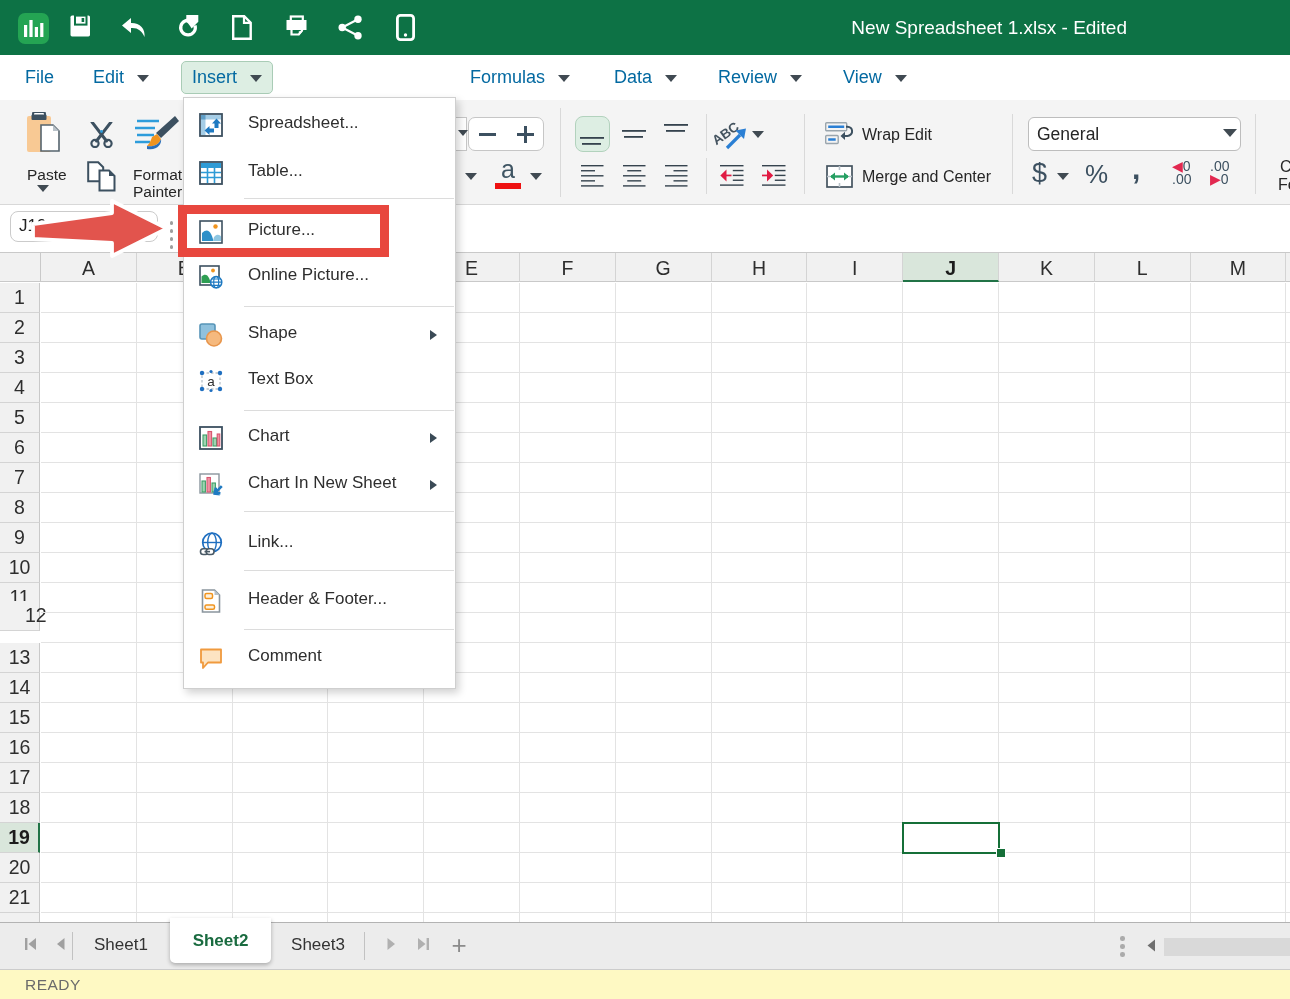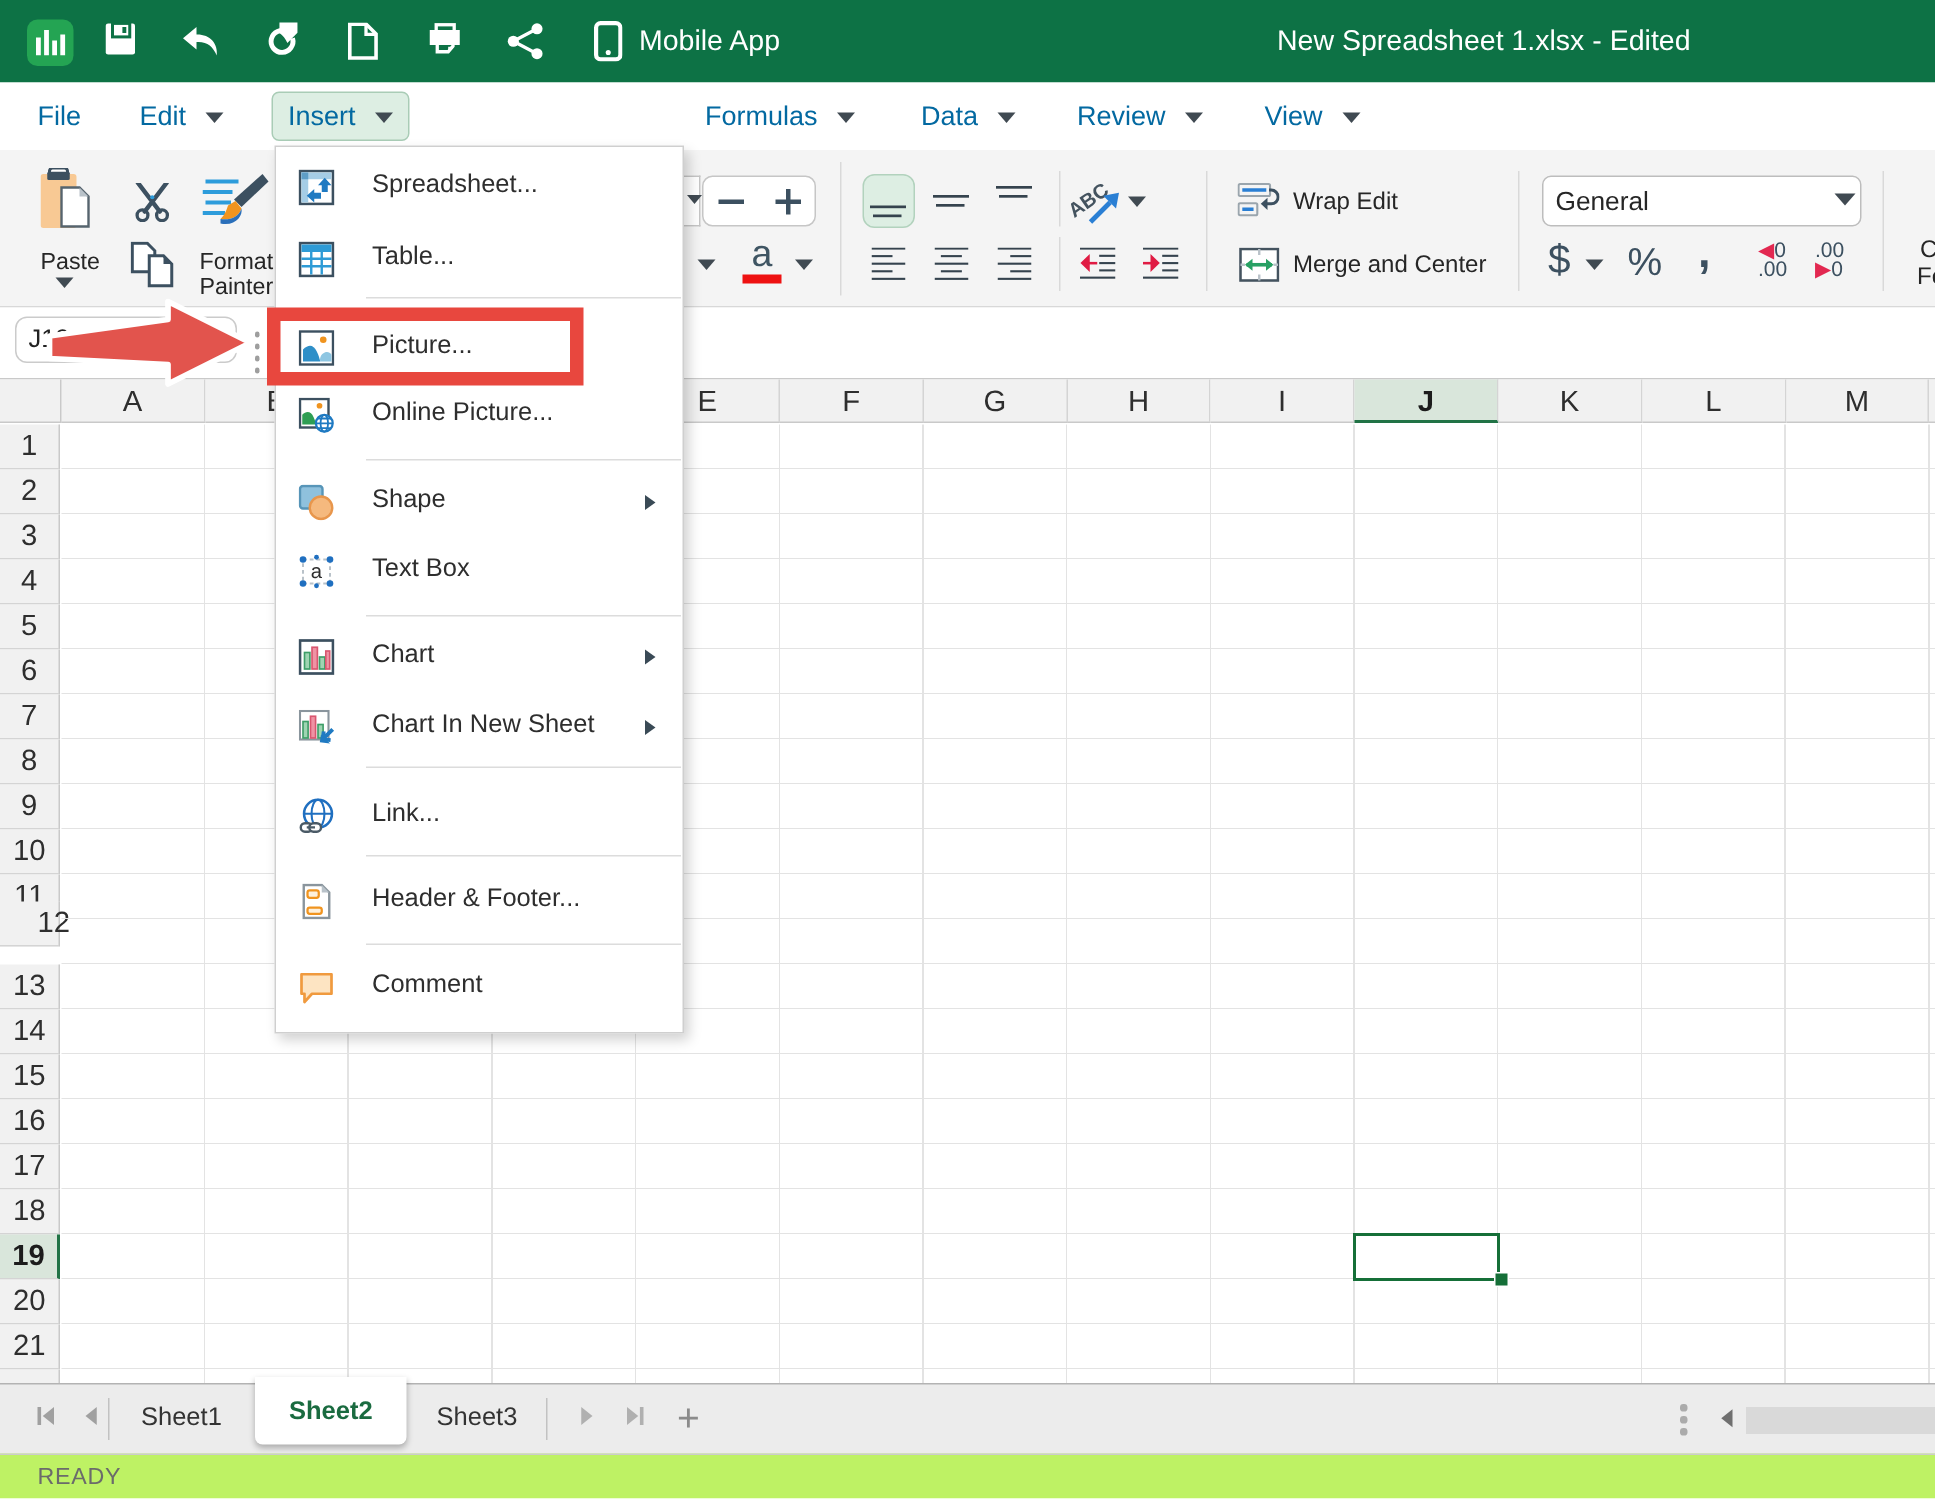--- a/index.html
+++ b/index.html
@@ -11,21 +11,21 @@
 .car{display:inline-block;width:0;height:0;border-left:6.5px solid transparent;border-right:6.5px solid transparent;border-top:7.5px solid #404a52;vertical-align:middle;margin-left:13px}
 .toolbar{left:0;top:100px;width:1290px;height:105px;background:#f4f4f4;border-bottom:1px solid #d8d8d8}
 .fbar{left:0;top:205px;width:1290px;height:47px;background:#fff}
 .namebox{position:absolute;left:10px;top:6px;width:148px;height:31px;border:1.5px solid #cbcbcb;border-radius:8px;background:#fff;font-size:17px;color:#222;line-height:28px;padding-left:8px}
 .gridwrap{left:0;top:252px;width:1290px;height:670px;background:#fff;border-top:1px solid #c9c9c9}
 .colh{position:absolute;top:0;height:29px;background:#f1f1f1;border-right:1px solid #d4d4d4;border-bottom:1px solid #c9c9c9;text-align:center;font-size:19.5px;color:#2e2e2e;line-height:30px}
 .rowh{position:absolute;left:0;width:40px;background:#f1f1f1;border-right:1px solid #c9c9c9;border-bottom:1px solid #d4d4d4;text-align:center;font-size:19.5px;color:#2e2e2e}
 .cells{position:absolute;left:41px;top:30px;width:1249px;height:640px;
 background-image:repeating-linear-gradient(to right,transparent 0px,transparent 94.8px,#e3e3e3 94.8px,#e3e3e3 95.8px),repeating-linear-gradient(to bottom,transparent 0px,transparent 29px,#e3e3e3 29px,#e3e3e3 30px)}
 .tabbar{left:0;top:922px;width:1290px;height:47px;background:#ececec;border-top:1px solid #b3b3b3}
-.statusbar{left:0;top:969px;width:1290px;height:30px;background:#bef264;border-top:1px solid #cccccc}
+.statusbar{left:0;top:969px;width:1290px;height:30px;background:#fef9c3;border-top:1px solid #cccccc}
 .menu{left:183px;top:97px;width:273px;height:592px;background:#fff;border:1px solid #cfcfcf;box-shadow:3px 4px 8px rgba(0,0,0,.18)}
 .menu .item{position:absolute;left:0;width:100%;height:0}
 .menu .lbl{position:absolute;left:64px;top:-12px;font-size:17px;color:#2e2e2e;white-space:nowrap}
 .menu .ic{position:absolute;left:15px;top:-12px;width:24px;height:24px}
 .menu .sep{position:absolute;left:60px;right:1px;height:1px;background:#dcdcdc}
 .menu .sub{position:absolute;left:246px;top:-5px;width:0;height:0;border-top:5.5px solid transparent;border-bottom:5.5px solid transparent;border-left:7px solid #3a4a56}
 .sepv{position:absolute;width:1px;background:#d9d9d9}
 .tlbl{position:absolute;font-size:16px;color:#262626;white-space:nowrap}
 </style></head><body>
 
@@ -62,21 +62,20 @@
 <svg class="abs" style="left:338px;top:15px" width="25" height="25" viewBox="0 0 25 25">
       <circle cx="4.2" cy="12.5" r="3.7" fill="#fff"></circle>
       <circle cx="20" cy="4.2" r="3.7" fill="#fff"></circle>
       <circle cx="20" cy="20.8" r="3.7" fill="#fff"></circle>
       <path d="M4.2 12.5 L20 4.2 M4.2 12.5 L20 20.8" stroke="#fff" stroke-width="2.2"></path>
     </svg>
 <svg class="abs" style="left:396px;top:14px" width="19" height="27" viewBox="0 0 19 27">
       <rect x="1.4" y="1.4" width="16.2" height="24.2" rx="3" fill="none" stroke="#fff" stroke-width="2.8"></rect>
       <circle cx="9.5" cy="21" r="1.7" fill="#fff"></circle>
     </svg>
-<div class="abs" style="left:426px;top:0;height:55px;line-height:55px;font-size:19px;color:#fff">Mobile App</div>
 <div class="abs" style="left:847px;top:0;width:280px;height:55px;line-height:55px;font-size:19px;color:#fff;text-align:right">New Spreadsheet 1.xlsx - Edited</div>
 </div>
 <div class="abs menubar">
 <div class="mi" style="left:25px">File</div>
 <div class="mi" style="left:93px">Edit<span class="car"></span></div>
 <div class="abs" style="left:181px;top:6px;width:92px;height:33px;background:#ddeee3;border:1.5px solid #a9ccb6;border-radius:5px"></div>
 <div class="mi" style="left:192px">Insert<span class="car"></span></div>
 <div class="mi" style="left:470px">Formulas<span class="car"></span></div>
 <div class="mi" style="left:614px">Data<span class="car"></span></div>
 <div class="mi" style="left:718px">Review<span class="car"></span></div>

